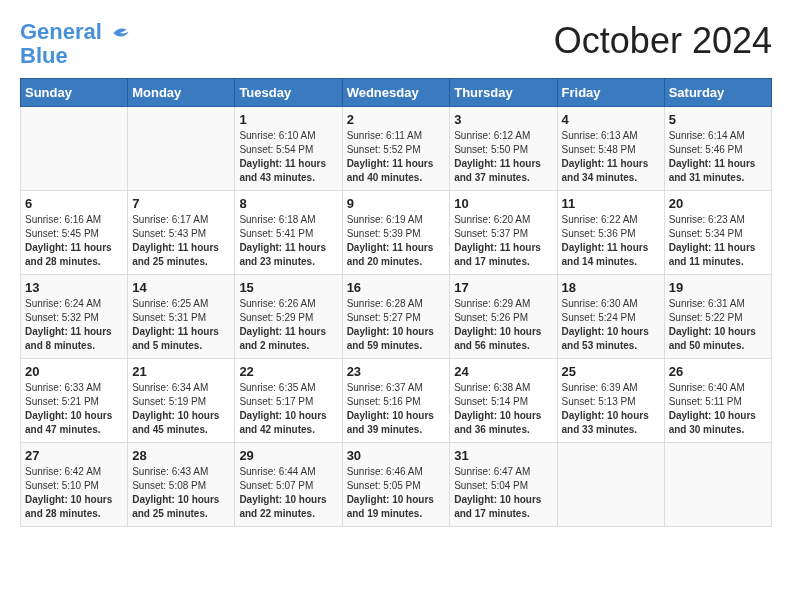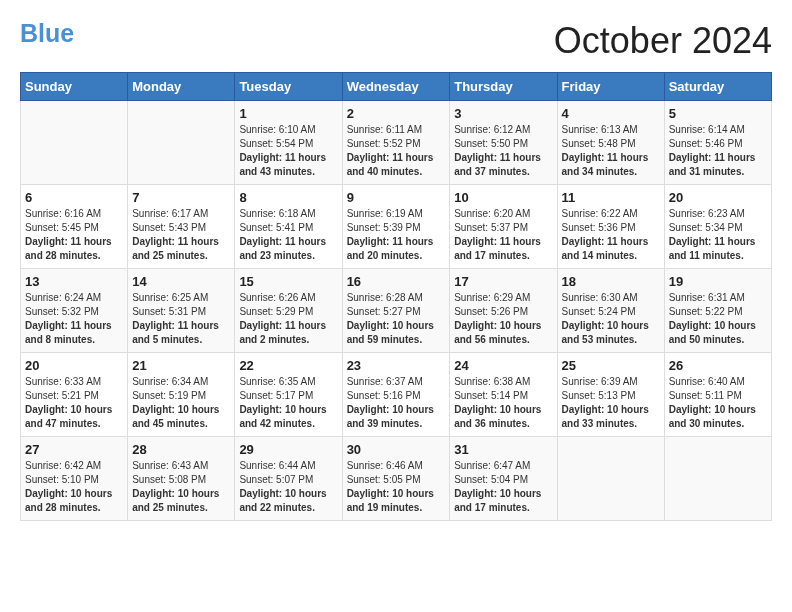--- a/index.html
+++ b/index.html
@@ -88,21 +88,29 @@
       font-size: 10px;
       color: #333;
       line-height: 1.4;
     }
   </style>
 </head>
 <body>
 
 <div class="header">
   <div class="logo">
-    <div style="font-size:25px;font-weight:bold;color:#4a90d9;line-height:1.1;">Blue</div>
+    <div style="display:flex;align-items:center;">
+      <span class="logo-text">
+        <span>General</span>
+        <svg class="logo-bird" viewBox="0 0 30 20" style="display:inline-block;vertical-align:middle;">
+          <path d="M5 10 Q15 0 25 5 Q20 8 15 10 Q20 12 28 8 Q22 18 10 14 Z" fill="#4a90d9"></path>
+        </svg>
+      </span>
+    </div>
+    <div style="font-size:22px;font-weight:bold;color:#4a90d9;line-height:1.1;">Blue</div>
   </div>
   <div class="title-area">
     <div class="month-title">October 2024</div>
   </div>
 </div>
 
 <table class="calendar">
   <thead>
     <tr id="header-row">
         <th>Sunday</th>

